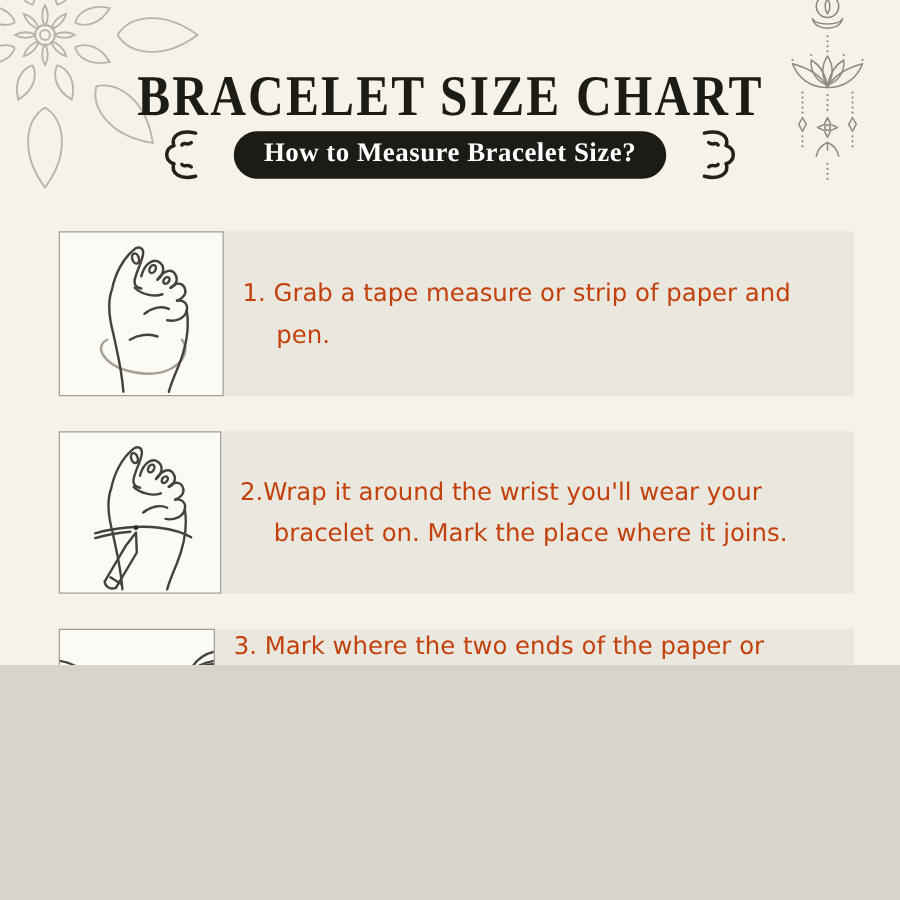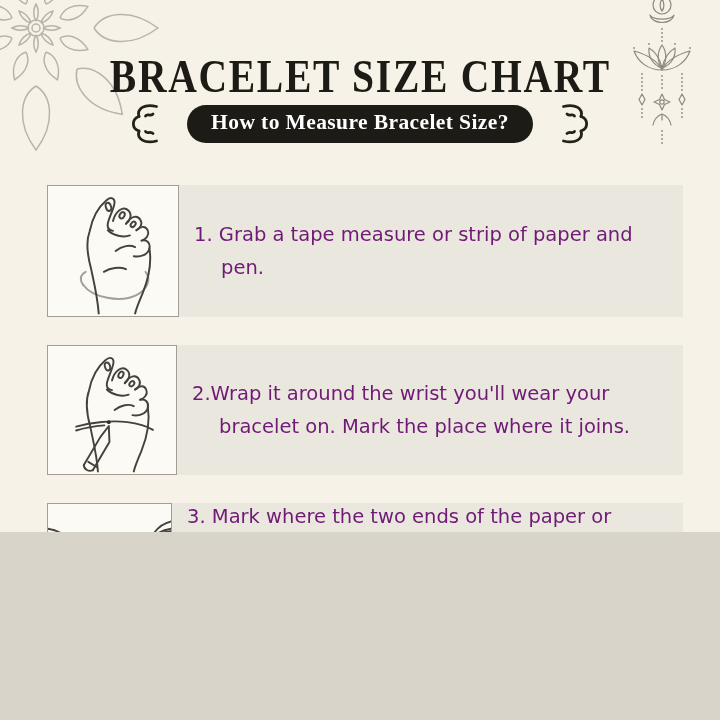--- a/index.html
+++ b/index.html
@@ -51,21 +51,21 @@
   .illus {
     flex:0 0 auto; height:100%; aspect-ratio:1/1;
     background:#fcfaf4; border:1px solid #a29e97;
     display:flex; align-items:center; justify-content:center;
   }
   .illus svg { width:100%; height:100%; }
   .step-text {
     margin-left:15px;
     font-family:"DejaVu Sans", sans-serif;
     font-size:19.5px; line-height:33px; font-weight:400;
-    color:#701a75; white-space:pre;
+    color:#c2410c; white-space:pre;
     padding-left:27px; text-indent:-27px;
     overflow:visible;
   }
   
   .footer { position:absolute; top:650px; left:0; width:100%; text-align:center; white-space:nowrap; }
   .footer span {
     display:inline-block;
     font-family:"DejaVu Sans", sans-serif; font-weight:700;
     font-size:22px; letter-spacing:-0.3px; color:#15130d;
     transform:scaleX(0.82); transform-origin:50% 50%;

